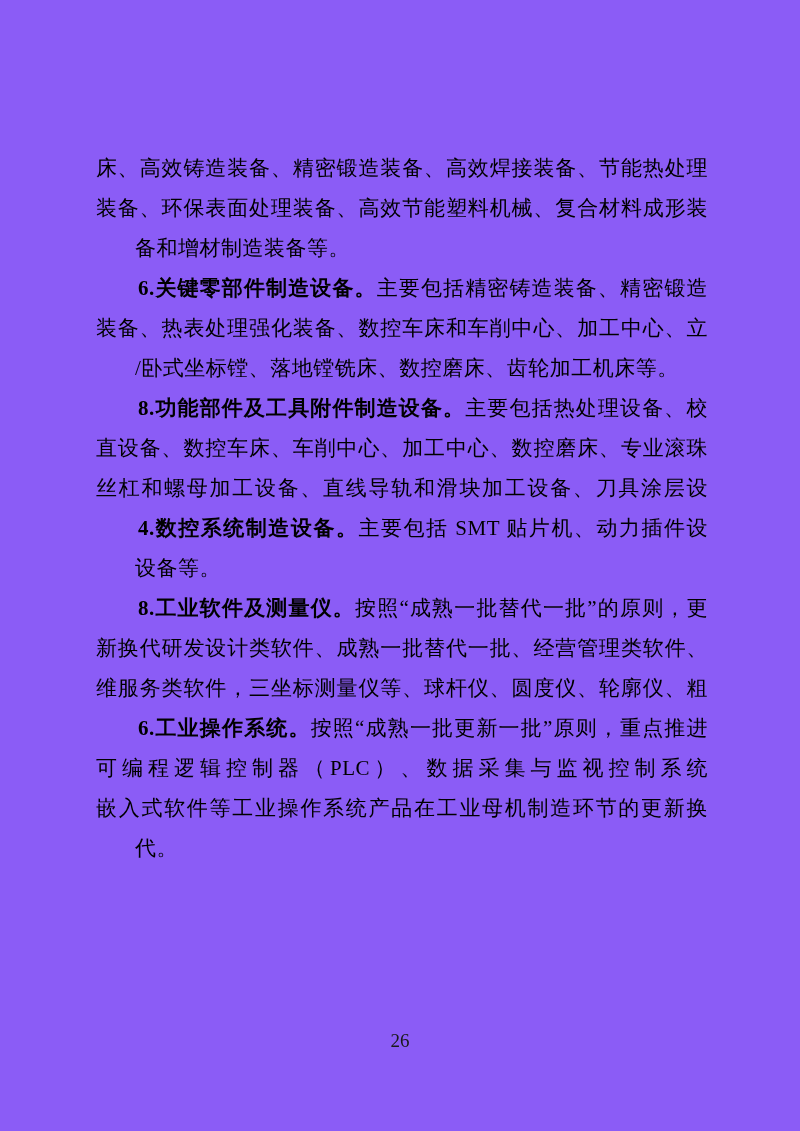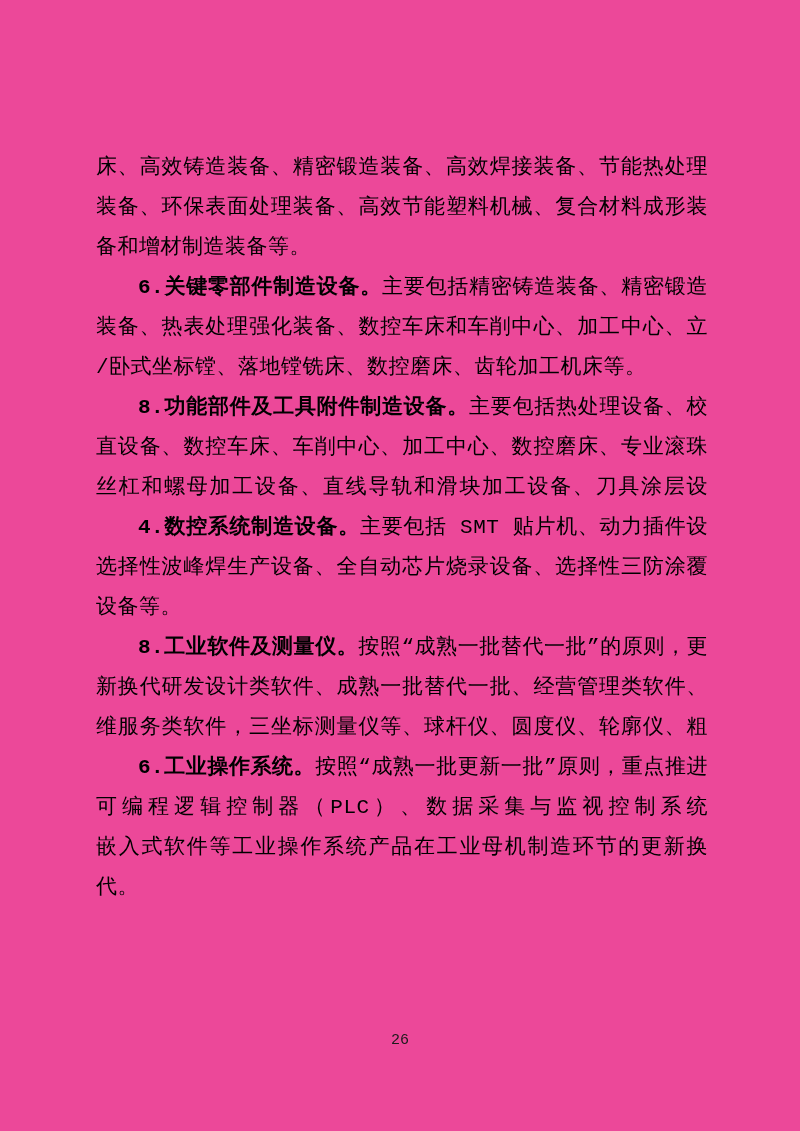--- a/index.html
+++ b/index.html
@@ -4,23 +4,23 @@
 <style>
   html, body {
     margin: 0;
     padding: 0;
     background: #ffffff;
   }
   .page {
     position: relative;
     width: 800px;
     height: 1131px;
-    background: #ec4899;
+    background: #8b5cf6;
     overflow: hidden;
-    font-family: Liberation Mono, monospace;
+    font-family: Liberation Serif, serif;
     color: #000000;
   }
   .textblock {
     position: absolute;
     left: 96px;
     top: 148px;
     width: 612px;
   }
   .para {
     margin: 0;
@@ -30,34 +30,35 @@
     font-size: 21px;
     line-height: 40px;
     height: 40px;
     text-align: justify;
     text-align-last: justify;
     letter-spacing: 0.5px;
     overflow: hidden;
   }
   .line.last {
     text-align-last: left;
+    margin-left: 39px;
   }
   .line.firstline.indent {
     text-indent: 42px;
   }
   .lead {
     font-weight: bold;
   }
   .pagenum {
     position: absolute;
     left: 0;
     top: 1030px;
     width: 800px;
     text-align: center;
-    font-size: 15px;
+    font-size: 19px;
     line-height: 22px;
     color: #1a1a1a;
   }
 </style>
 </head>
 <body>
 
 <div class="page">
   <div class="textblock" id="doc-body">
       <div class="para">
@@ -70,21 +71,20 @@
         <div class="line">装备、热表处理强化装备、数控车床和车削中心、加工中心、立</div>
         <div class="line last">/卧式坐标镗、落地镗铣床、数控磨床、齿轮加工机床等。</div>
       </div>
       <div class="para">
         <div class="line firstline indent"><span class="lead">8.功能部件及工具附件制造设备。</span>主要包括热处理设备、校</div>
         <div class="line">直设备、数控车床、车削中心、加工中心、数控磨床、专业滚珠</div>
         <div class="line">丝杠和螺母加工设备、直线导轨和滑块加工设备、刀具涂层设备、</div>
       </div>
       <div class="para">
         <div class="line firstline indent"><span class="lead">4.数控系统制造设备。</span>主要包括 SMT 贴片机、动力插件设备、</div>
-        <div class="line">选择性波峰焊生产设备、全自动芯片烧录设备、选择性三防涂覆</div>
         <div class="line last">设备等。</div>
       </div>
       <div class="para">
         <div class="line firstline indent"><span class="lead">8.工业软件及测量仪。</span>按照“成熟一批替代一批”的原则，更</div>
         <div class="line">新换代研发设计类软件、成熟一批替代一批、经营管理类软件、运</div>
         <div class="line">维服务类软件，三坐标测量仪等、球杆仪、圆度仪、轮廓仪、粗</div>
       </div>
       <div class="para">
         <div class="line firstline indent"><span class="lead">6.工业操作系统。</span>按照“成熟一批更新一批”原则，重点推进</div>
         <div class="line">可编程逻辑控制器（PLC）、数据采集与监视控制系统（SCADA）、</div>

